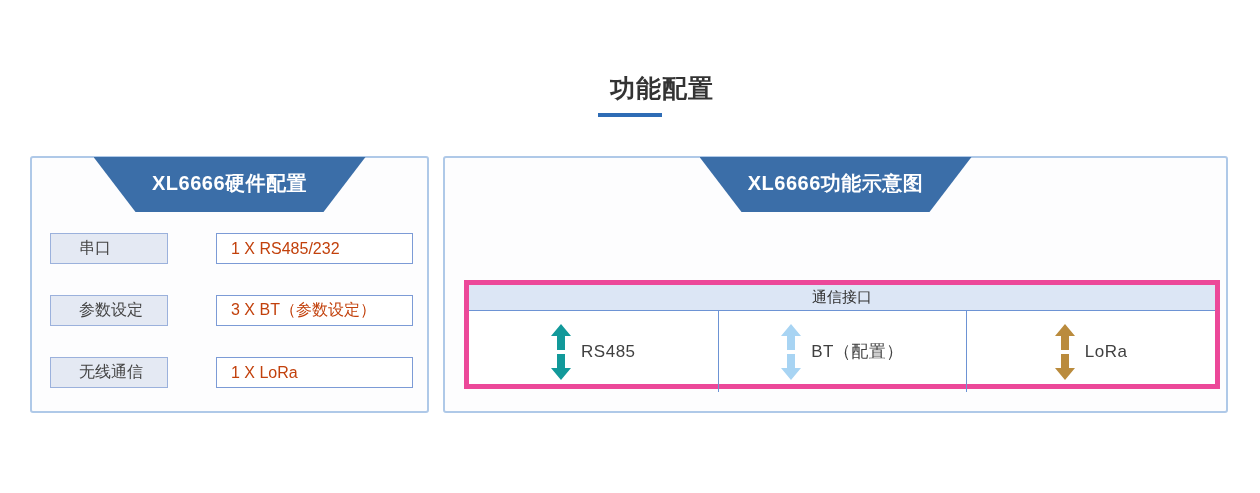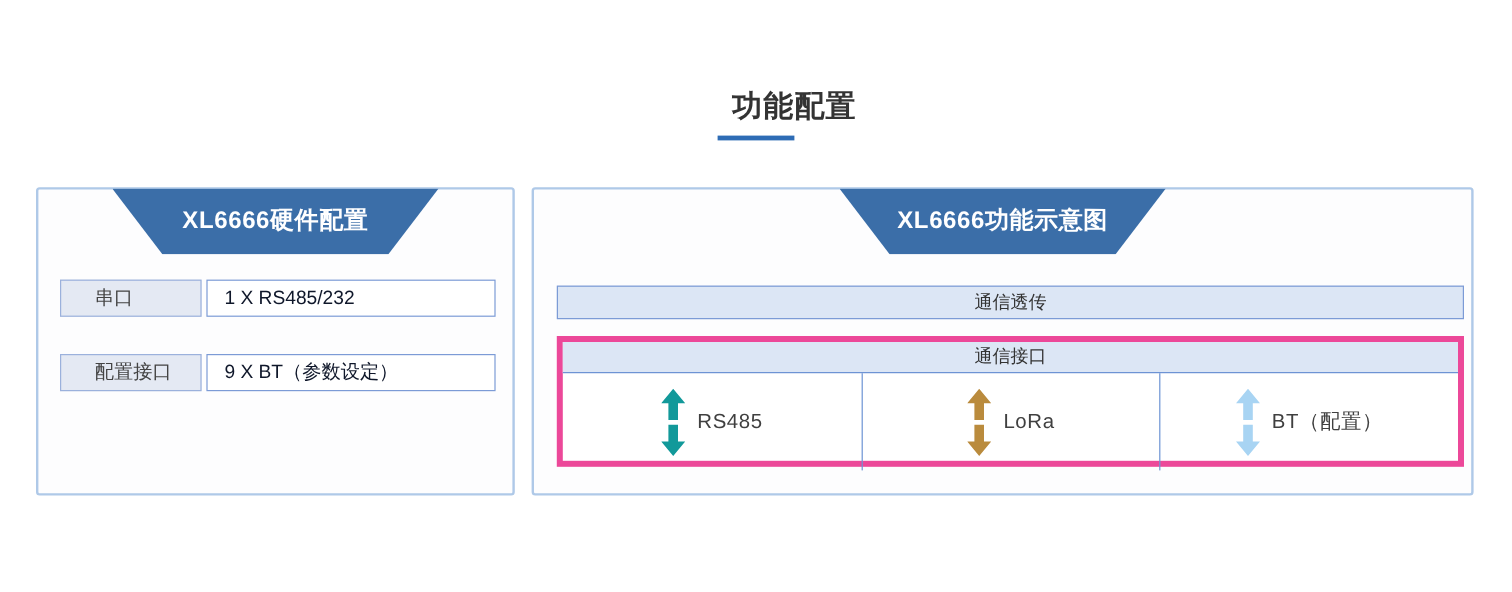--- a/index.html
+++ b/index.html
@@ -21,25 +21,25 @@
 
   .trapezoid{position:absolute;top:-1px;left:50%;transform:translateX(-50%);
     width:272px;height:55px;background:#3B6EA8;
     -webkit-clip-path:polygon(0 0,100% 0,calc(100% - 42px) 100%,42px 100%);
     clip-path:polygon(0 0,100% 0,calc(100% - 42px) 100%,42px 100%);
     display:flex;align-items:center;justify-content:center;}
   .trapezoid span{color:#ffffff;font-size:20px;font-weight:bold;letter-spacing:0.5px;padding-bottom:2px;}
 
   
   .hw-rows{position:absolute;top:75px;left:18px;width:363px;}
-  .hw-row{display:flex;height:31px;margin-bottom:31px;}
+  .hw-row{display:flex;height:31px;margin-bottom:31px;gap:44px;}
   .hw-label{width:118px;box-sizing:border-box;background:#E4E9F3;border:1px solid #9BB1DC;
     display:flex;align-items:center;padding-left:28px;font-size:16px;color:#444444;flex:none;}
   .hw-value{flex:1;box-sizing:border-box;background:#ffffff;border:1px solid #7C9BD6;
-    margin-left:4px;display:flex;align-items:center;padding-left:14px;font-size:16px;color:#0f172a;}
+    margin-left:4px;display:flex;align-items:center;padding-left:14px;font-size:16px;color:#c2410c;}
 
   
   .top-bar{position:absolute;top:80px;left:19px;width:756px;height:28px;box-sizing:border-box;
     background:#DCE6F5;border:1px solid #7C9BD6;
     display:flex;align-items:center;justify-content:center;font-size:15px;color:#333333;}
   .iface-table{position:absolute;top:122px;left:19px;width:756px;height:109px;box-sizing:border-box;
     border:5px solid #ec4899;background:#ffffff;}
   .iface-header{height:26px;box-sizing:border-box;background:#DCE6F5;border-bottom:1px solid #6D93D4;
     display:flex;align-items:center;justify-content:center;font-size:15px;color:#333333;}
   .iface-body{display:grid;grid-template-columns:1fr 1fr 1fr;height:81px;}
@@ -61,64 +61,67 @@
   <section class="panel panel-left">
     <div class="trapezoid">
       <span>XL6666硬件配置</span>
     </div>
     <div class="hw-rows">
       <div class="hw-row">
         <div class="hw-label">串口</div>
         <div class="hw-value">1 X RS485/232</div>
       </div>
       <div class="hw-row">
-        <div class="hw-label">配置接口</div>
-        <div class="hw-value">9 X BT（参数设定）</div>
+        <div class="hw-label">参数设定</div>
+        <div class="hw-value">3 X BT（参数设定）</div>
+      </div>
+      <div class="hw-row">
+        <div class="hw-label">无线通信</div>
+        <div class="hw-value">1 X LoRa</div>
       </div>
     </div>
   </section>
 
   <section class="panel panel-right">
     <div class="trapezoid">
       <span>XL6666功能示意图</span>
     </div>
 
-    <div class="top-bar">通信透传</div>
 
     <div class="iface-table">
       <div class="iface-header">通信接口</div>
       <div class="iface-body">
 
         <div class="iface-cell">
           <span class="arrow-icon" style="color: rgb(18, 153, 154);">
             <svg width="20" height="56" viewBox="0 0 20 56" fill="currentColor" aria-hidden="true">
               <path d="M10 0 L20 12 L14 12 L14 26 L6 26 L6 12 L0 12 Z"></path>
               <path d="M10 56 L0 44 L6 44 L6 30 L14 30 L14 44 L20 44 Z"></path>
             </svg>
           </span>
           <span class="iface-label">RS485</span>
         </div>
 
         <div class="iface-cell">
+          <span class="arrow-icon" style="color: rgb(168, 212, 243);">
+            <svg width="20" height="56" viewBox="0 0 20 56" fill="currentColor" aria-hidden="true">
+              <path d="M10 0 L20 12 L14 12 L14 26 L6 26 L6 12 L0 12 Z"></path>
+              <path d="M10 56 L0 44 L6 44 L6 30 L14 30 L14 44 L20 44 Z"></path>
+            </svg>
+          </span>
+          <span class="iface-label">BT（配置）</span>
+        </div>
+
+        <div class="iface-cell">
           <span class="arrow-icon" style="color: rgb(186, 139, 61);">
             <svg width="20" height="56" viewBox="0 0 20 56" fill="currentColor" aria-hidden="true">
               <path d="M10 0 L20 12 L14 12 L14 26 L6 26 L6 12 L0 12 Z"></path>
               <path d="M10 56 L0 44 L6 44 L6 30 L14 30 L14 44 L20 44 Z"></path>
             </svg>
           </span>
           <span class="iface-label">LoRa</span>
         </div>
 
-        <div class="iface-cell">
-          <span class="arrow-icon" style="color: rgb(168, 212, 243);">
-            <svg width="20" height="56" viewBox="0 0 20 56" fill="currentColor" aria-hidden="true">
-              <path d="M10 0 L20 12 L14 12 L14 26 L6 26 L6 12 L0 12 Z"></path>
-              <path d="M10 56 L0 44 L6 44 L6 30 L14 30 L14 44 L20 44 Z"></path>
-            </svg>
-          </span>
-          <span class="iface-label">BT（配置）</span>
-        </div>
-
       </div>
     </div>
   </section>
 
 </div>
 
 </body></html>

